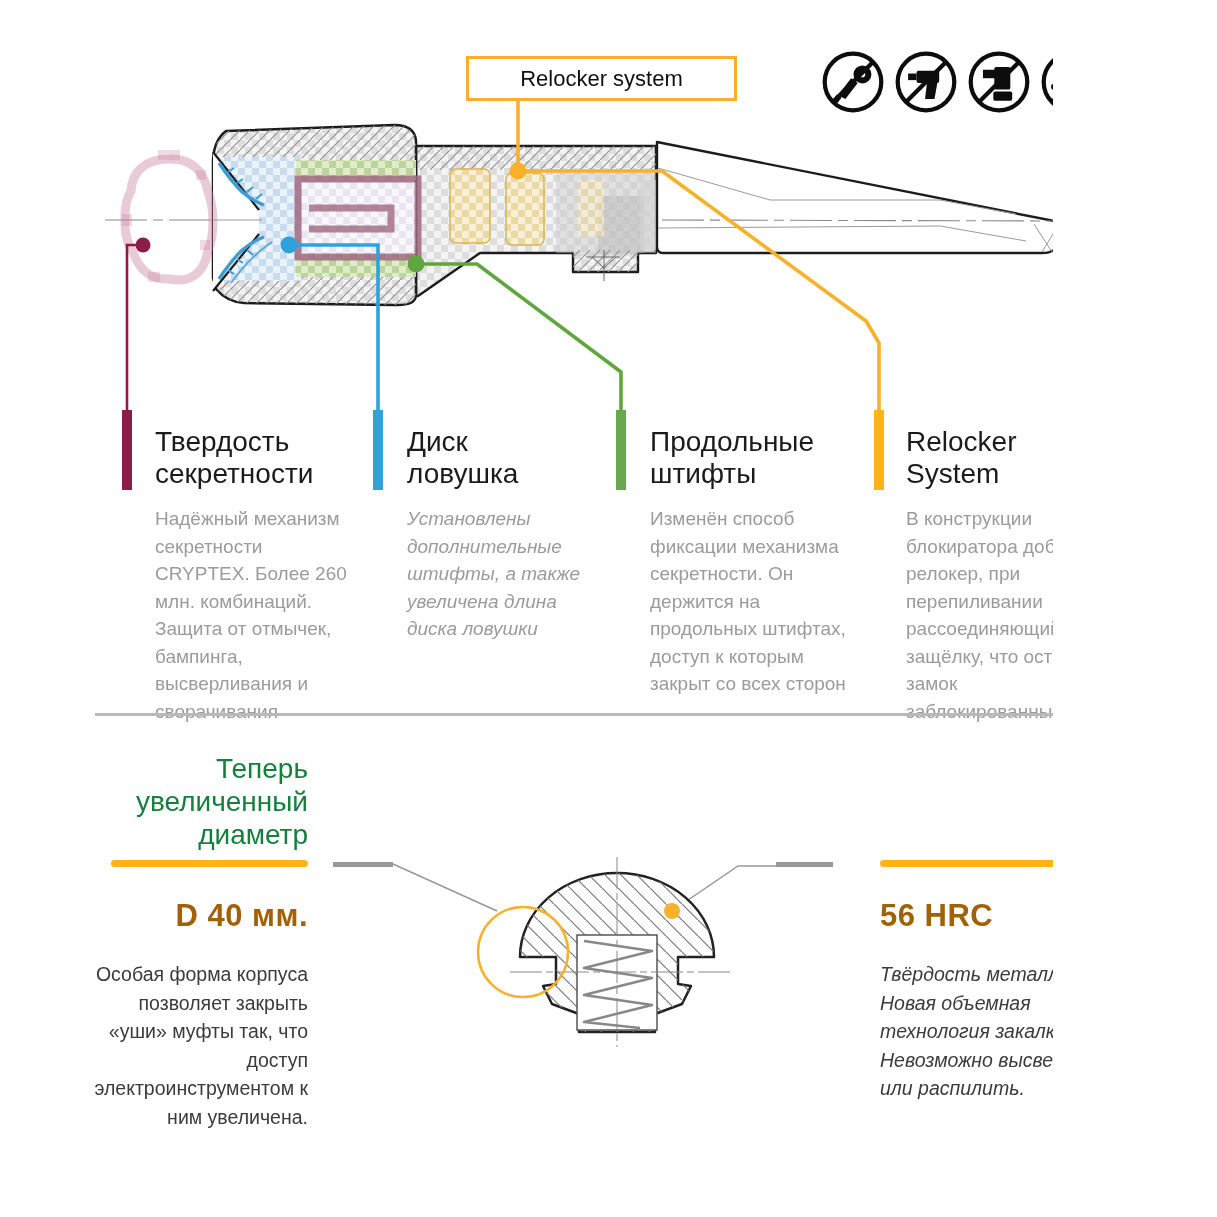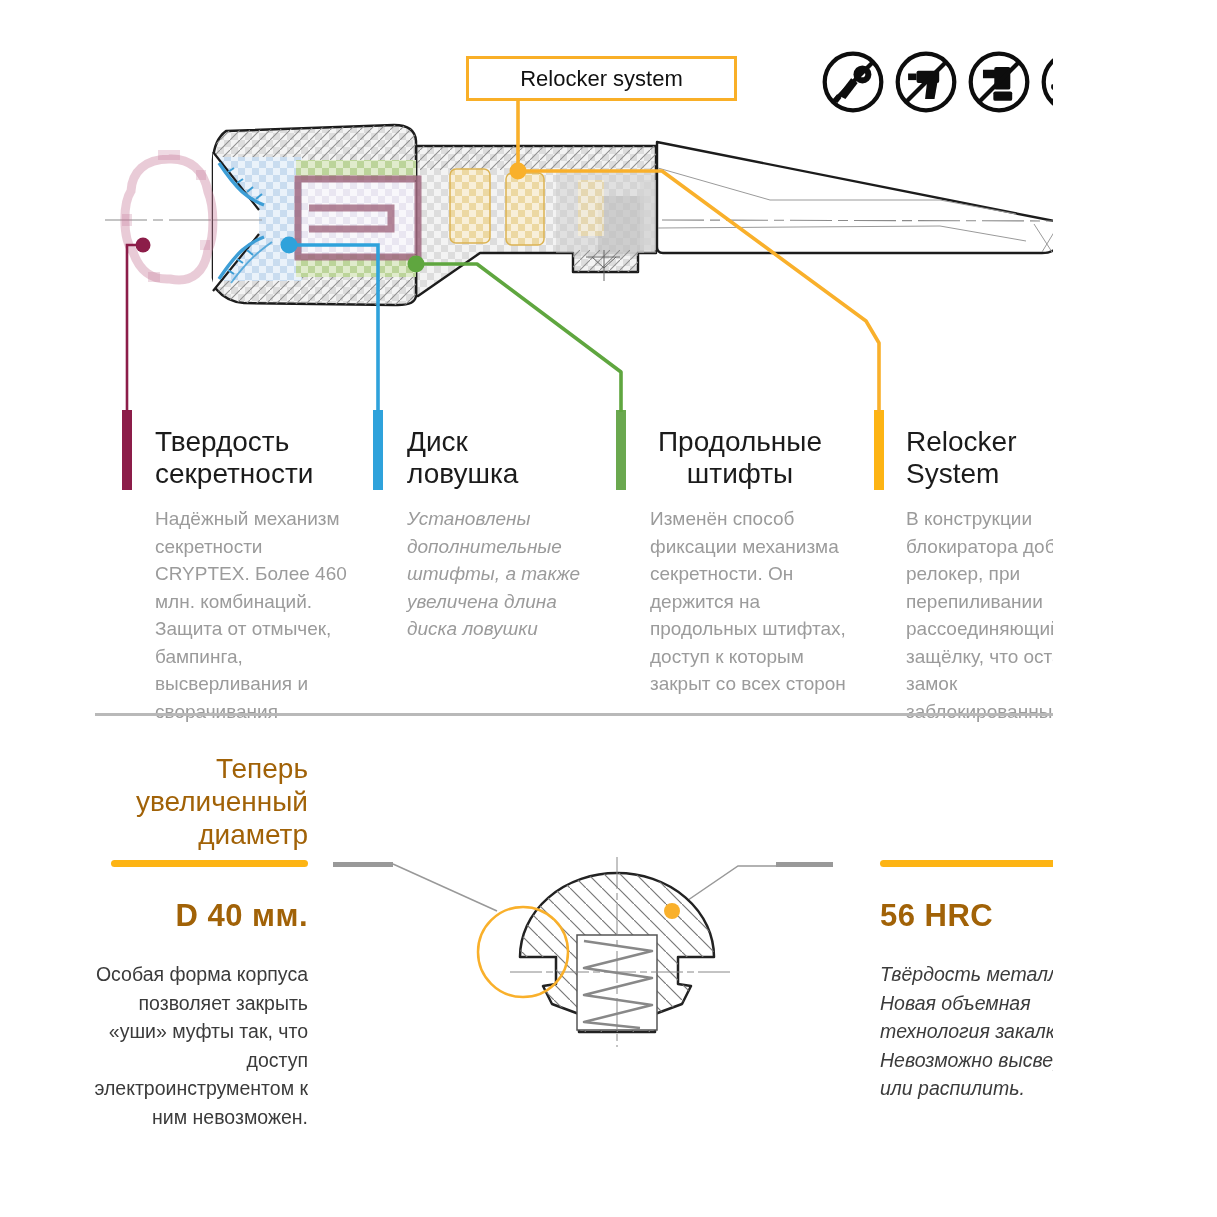--- a/index.html
+++ b/index.html
@@ -26,29 +26,29 @@
   .col .title { position:absolute; top:16px; font-size:28px; line-height:32px; color:#1b1b1b; letter-spacing:0; }
   .col .body { position:absolute; top:95px; font-size:19px; line-height:27.5px; color:#9b9b9b; }
 
   #col1 { left:122px; } #col1 .bar{ left:0; background:#8C1D49; }
   #col1 .title{ left:33px; width:175px; } #col1 .body{ left:33px; width:205px; }
 
   #col2 { left:373px; } #col2 .bar{ left:0; background:#2FA2DB; }
   #col2 .title{ left:34px; width:160px; } #col2 .body{ left:34px; width:202px;font-style:italic; }
 
   #col3 { left:616px; } #col3 .bar{ left:0; background:#6AA84F; }
-  #col3 .title{ left:34px; width:180px;text-align:center; } #col3 .body{ left:34px; width:212px; }
+  #col3 .title{ left:34px; width:180px; } #col3 .body{ left:34px; width:212px; }
 
   #col4 { left:874px; } #col4 .bar{ left:0; background:#FDB414; }
   #col4 .title{ left:32px; width:145px; } #col4 .body{ left:32px; width:215px; }
 
   .divider { left:95px; top:713px; width:1027px; height:3px; background:#b9b9b9; }
 
   
-  .b-title { font-size:28px; line-height:33px; color:#a16207; }
+  .b-title { font-size:28px; line-height:33px; color:#15803d; }
   .b-rule { height:7px; border-radius:4px; background:#FDB414; }
   .b-value { font-size:31px; font-weight:bold; color:#a16207; letter-spacing:0.5px; }
   .b-body { font-size:19.5px; line-height:28.5px; color:#3b3b3b; }
 
   .bl { text-align:right; }
   .bl-title { left:76px; top:752px; width:232px; }
   .bl-rule  { left:111px; top:860px; width:197px; }
   .bl-value { left:76px;  top:898px; width:232px; }
   .bl-body  { left:76px;  top:960px; width:232px; }
 
@@ -227,21 +227,21 @@
         <path d="M20,45 Q16,52 24,53" fill="none" stroke="#0d0d0d" stroke-width="2.5"></path>
       </g>
       <circle cx="35" cy="35" r="30" fill="none" stroke="#0d0d0d" stroke-width="4.5"></circle>
       <line x1="13" y1="57" x2="57" y2="13" stroke="#0d0d0d" stroke-width="4.5"></line>
     </svg>
   </div>
 
   <div class="col" id="col1">
     <div class="bar"></div>
     <div class="title">Твердость секретности</div>
-    <div class="body">Надёжный механизм секретности CRYPTEX. Более 460 млн. комбинаций. Защита от отмычек, бампинга, высверливания и сворачивания</div>
+    <div class="body">Надёжный механизм секретности CRYPTEX. Более 260 млн. комбинаций. Защита от отмычек, бампинга, высверливания и сворачивания</div>
   </div>
   <div class="col" id="col2">
     <div class="bar"></div>
     <div class="title">Диск ловушка</div>
     <div class="body">Установлены дополнительные штифты, а также увеличена длина диска ловушки</div>
   </div>
   <div class="col" id="col3">
     <div class="bar"></div>
     <div class="title">Продольные штифты</div>
     <div class="body">Изменён способ фиксации механизма секретности. Он держится на продольных штифтах, доступ к которым закрыт со всех сторон</div>
@@ -250,21 +250,21 @@
     <div class="bar"></div>
     <div class="title">Relocker System</div>
     <div class="body">В конструкции блокиратора добавлен релокер, при перепиливании рассоединяющий ось и защёлку, что оставляет замок заблокированным</div>
   </div>
 
   <div class="abs divider"></div>
 
   <div class="abs bl b-title bl-title">Теперь увеличенный диаметр</div>
   <div class="abs b-rule bl-rule"></div>
   <div class="abs bl b-value bl-value">D 40 мм.</div>
-  <div class="abs bl b-body bl-body">Особая форма корпуса позволяет закрыть «уши» муфты так, что доступ электроинструментом к ним невозможен.</div>
+  <div class="abs bl b-body bl-body">Особая форма корпуса позволяет закрыть «уши» муфты так, что доступ электроинструментом к ним увеличена.</div>
 
   <svg class="abs" style="left:330px;top:840px" width="520" height="230" viewBox="0 0 520 230">
     <defs>
       <pattern id="hatchDome" width="16" height="16" patternUnits="userSpaceOnUse">
         <path d="M-2,-2 L18,18" stroke="#777" stroke-width="1.2"></path>
       </pattern>
     </defs>
 
     <g>
       <rect x="3" y="22" width="60" height="5" fill="#999"></rect>

